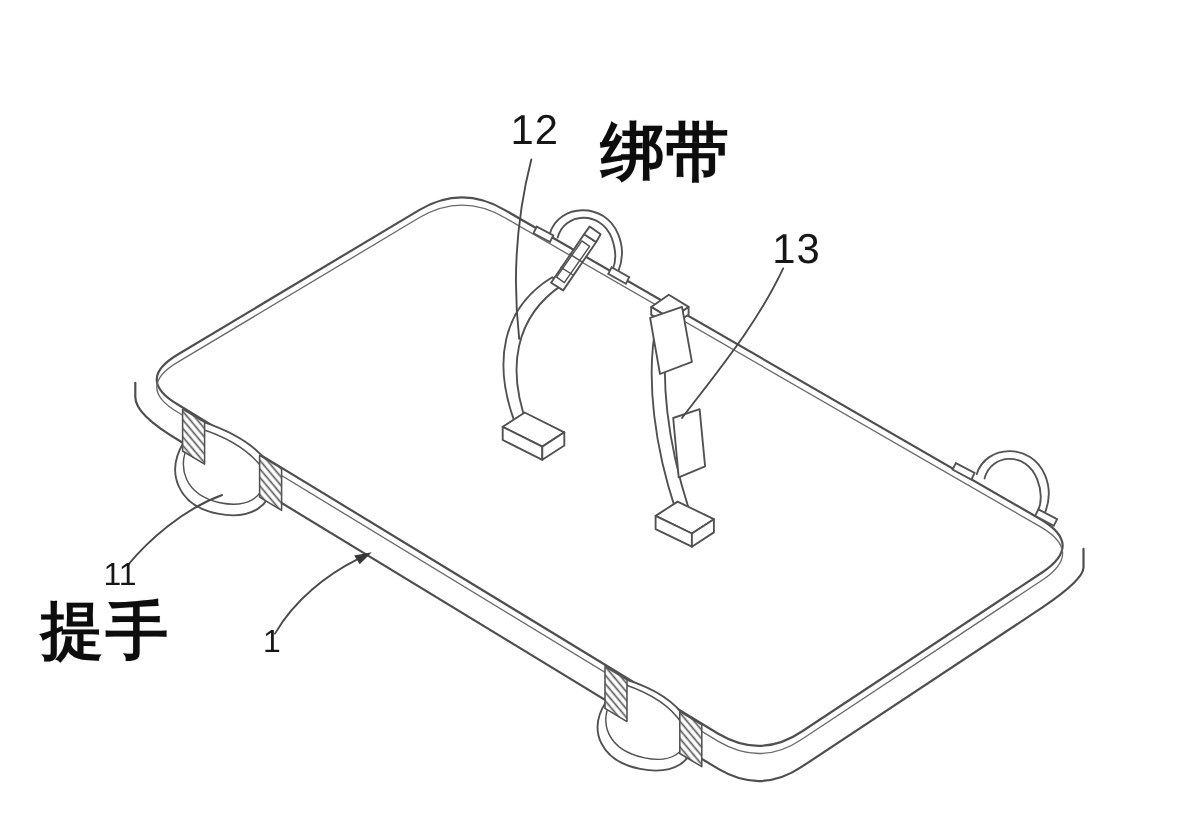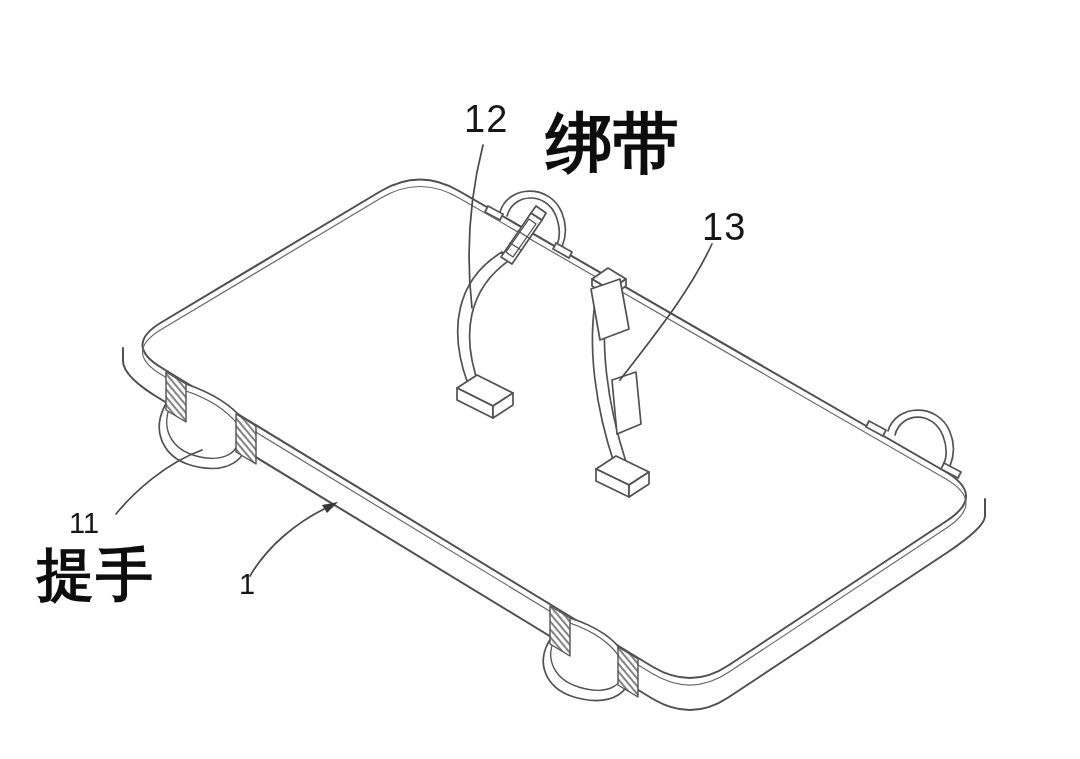--- a/index.html
+++ b/index.html
@@ -8,25 +8,25 @@
     font-family:"Liberation Sans","DejaVu Sans",sans-serif;
   }
   #stage svg{position:absolute;left:0;top:0;}
   .ref-label{
     position:absolute;color:#161616;line-height:1;white-space:nowrap;
     font-family:"Liberation Sans","DejaVu Sans",sans-serif;
   }
   .ref-num{font-size:38px;font-weight:400;letter-spacing:1px;}
   .ref-num-sm{font-size:29px;font-weight:400;}
   .cn{font-weight:700;color:#0d0d0d;text-shadow:0 0 1px rgba(40,40,40,0.35);}
-  .cn-big{font-size:66px;letter-spacing:1px;}
+  .cn-big{font-size:58px;letter-spacing:1px;}
   .cn-mid{font-size:57px;letter-spacing:2px;}
   #label-12{left:464px;top:100px;}
   #label-13{left:702px;top:208px;}
-  #label-11{left:69px;top:509px;text-align:center;}
+  #label-11{left:94px;top:509px;text-align:center;}
   #label-1{left:239px;top:570px;}
   #ann-strap{left:546px;top:110px;}
   #ann-handle{left:37px;top:546px;}
   #ann-pad{left:159px;top:616px;}
 </style>
 </head>
 <body>
 
 <div id="stage">
 

